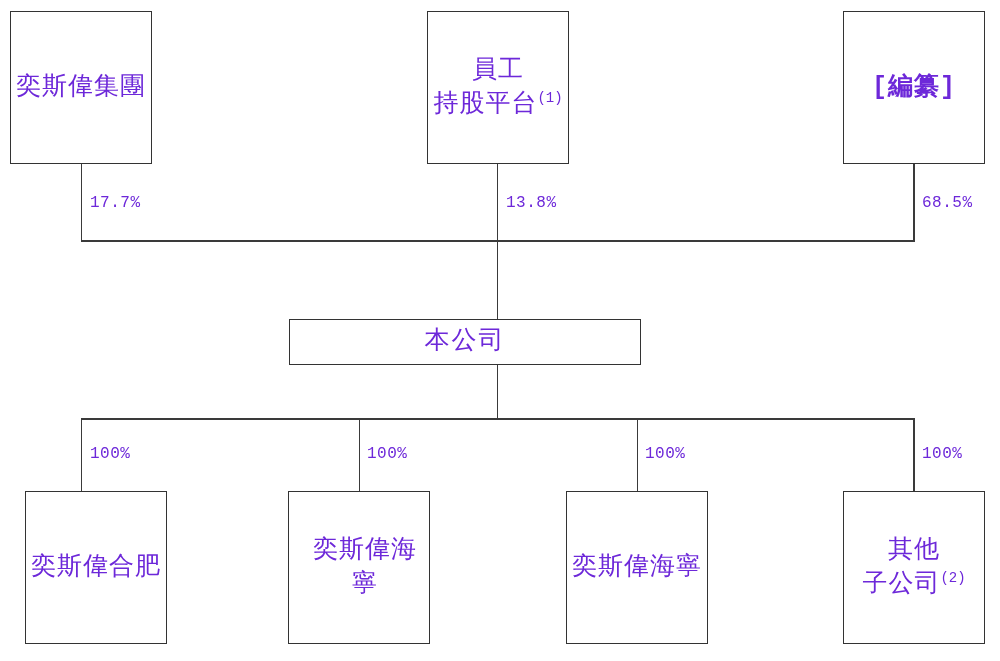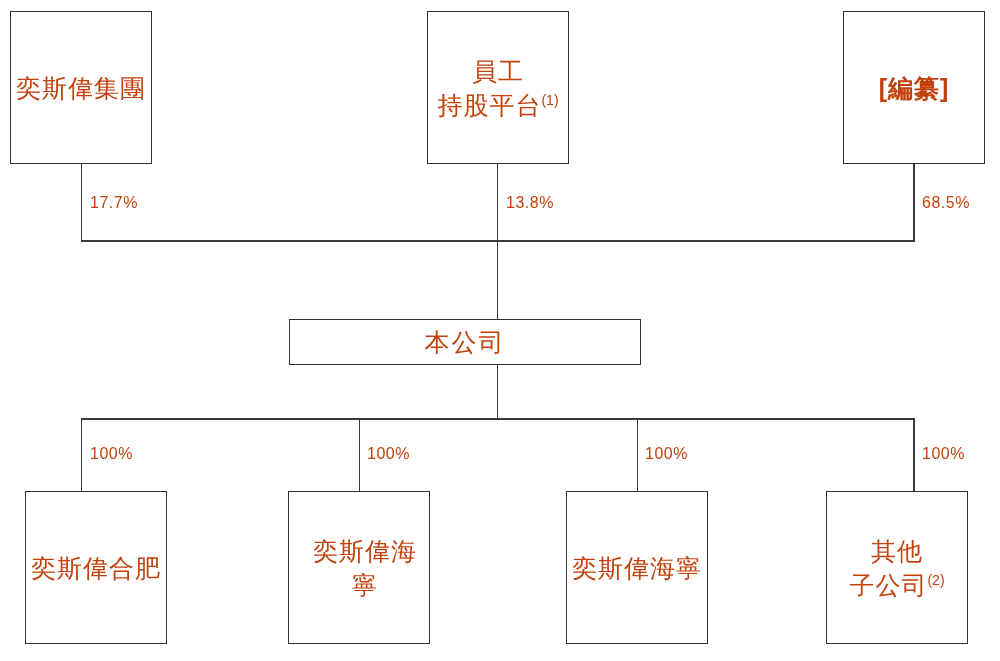--- a/index.html
+++ b/index.html
@@ -5,22 +5,22 @@
   html, body {
     margin: 0;
     padding: 0;
     background: #ffffff;
   }
   .canvas {
     position: relative;
     width: 1000px;
     height: 661px;
     background: #ffffff;
-    font-family: Liberation Sans, sans-serif;
-    color: #c2410c;
+    font-family: Liberation Mono, monospace;
+    color: #6d28d9;
     overflow: hidden;
   }
   .node {
     position: absolute;
     box-sizing: border-box;
     border: 1.5px solid #333333;
     background: #ffffff;
     display: flex;
     flex-direction: column;
     align-items: center;
@@ -110,18 +110,18 @@
   </div>
 
   <div class="node small-box bottom-row" style="left:288px;padding-left:12px;">
     <span>奕斯偉海寧</span>
   </div>
 
   <div class="node small-box bottom-row" style="left:566px;">
     <span>奕斯偉海寧</span>
   </div>
 
-  <div class="node small-box bottom-row" style="left:826px;">
+  <div class="node small-box bottom-row" style="left:843px;">
     <span>其他</span>
     <span><span>子公司</span><sup>(2)</sup></span>
   </div>
 
 </div>
 
 </body></html>

